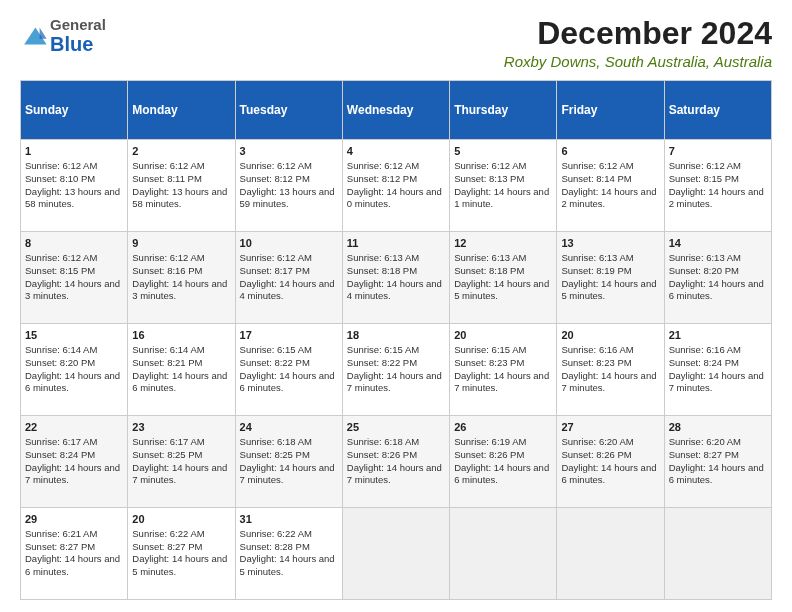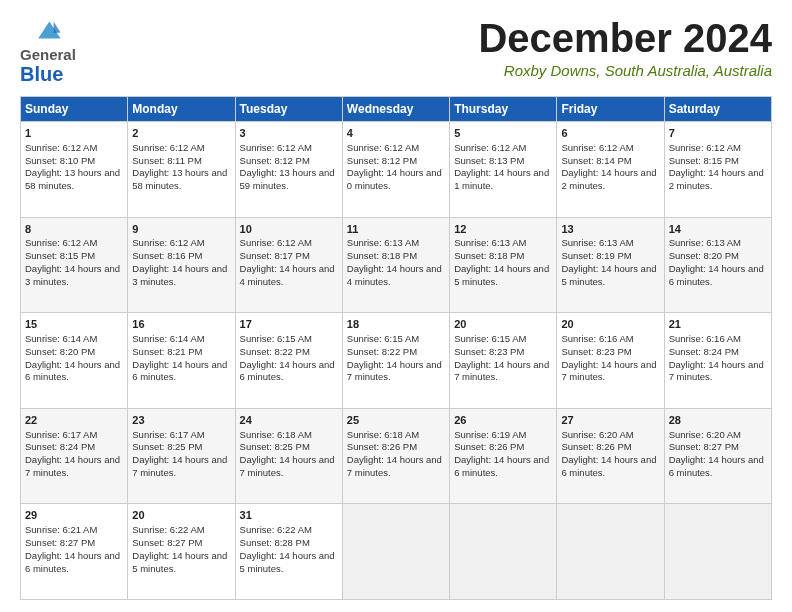--- a/index.html
+++ b/index.html
@@ -25,27 +25,26 @@
     }
     .logo {
       display: flex;
       flex-direction: column;
       align-items: flex-start;
     }
     .logo-wrapper {
       display: flex;
       align-items: center;
       gap: 2px;
-      flex-direction: column;
     }
     .title-block {
       text-align: right;
     }
     .main-title {
-      font-size: 40px;
+      font-size: 32px;
       font-weight: bold;
       color: #222;
       line-height: 1.1;
     }
     .subtitle {
       font-size: 15px;
       color: #4d7c0f;
       margin-top: 2px;
       font-style: italic;
     }
@@ -53,21 +52,21 @@
       flex: 1;
       border-collapse: collapse;
       width: 100%;
       table-layout: fixed;
     }
     .calendar thead th {
       background: #1a5fb4;
       color: #fff;
       font-size: 12px;
       font-weight: bold;
-      padding: 5px 4px;
+      padding: 22px 4px;
       text-align: left;
       border: 1px solid #ccc;
     }
     .calendar tbody td {
       border: 1px solid #ccc;
       vertical-align: top;
       padding: 4px 4px 3px 4px;
       font-size: 9.5px;
       color: #333;
       line-height: 1.35;

